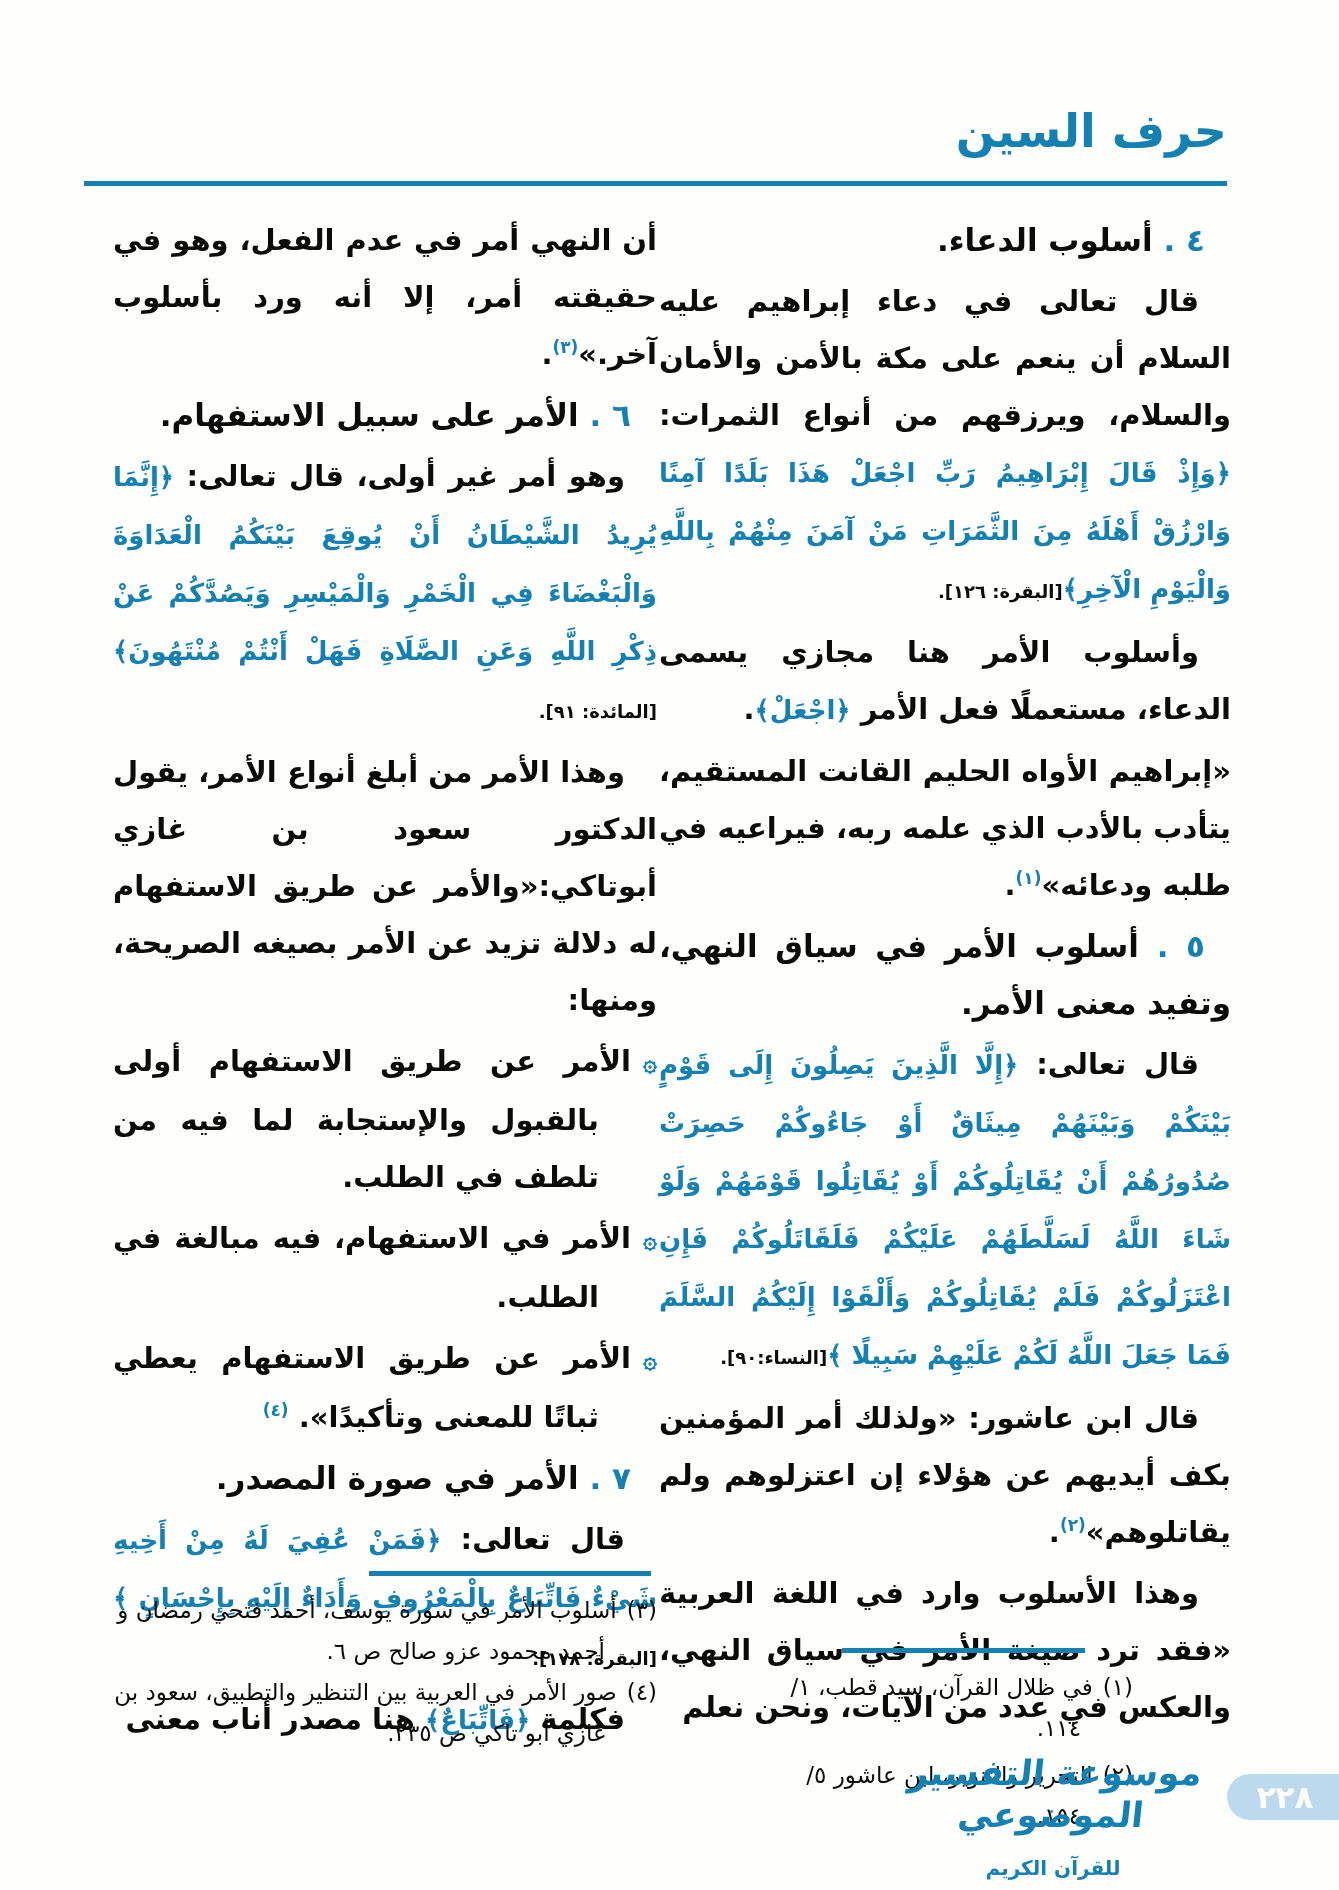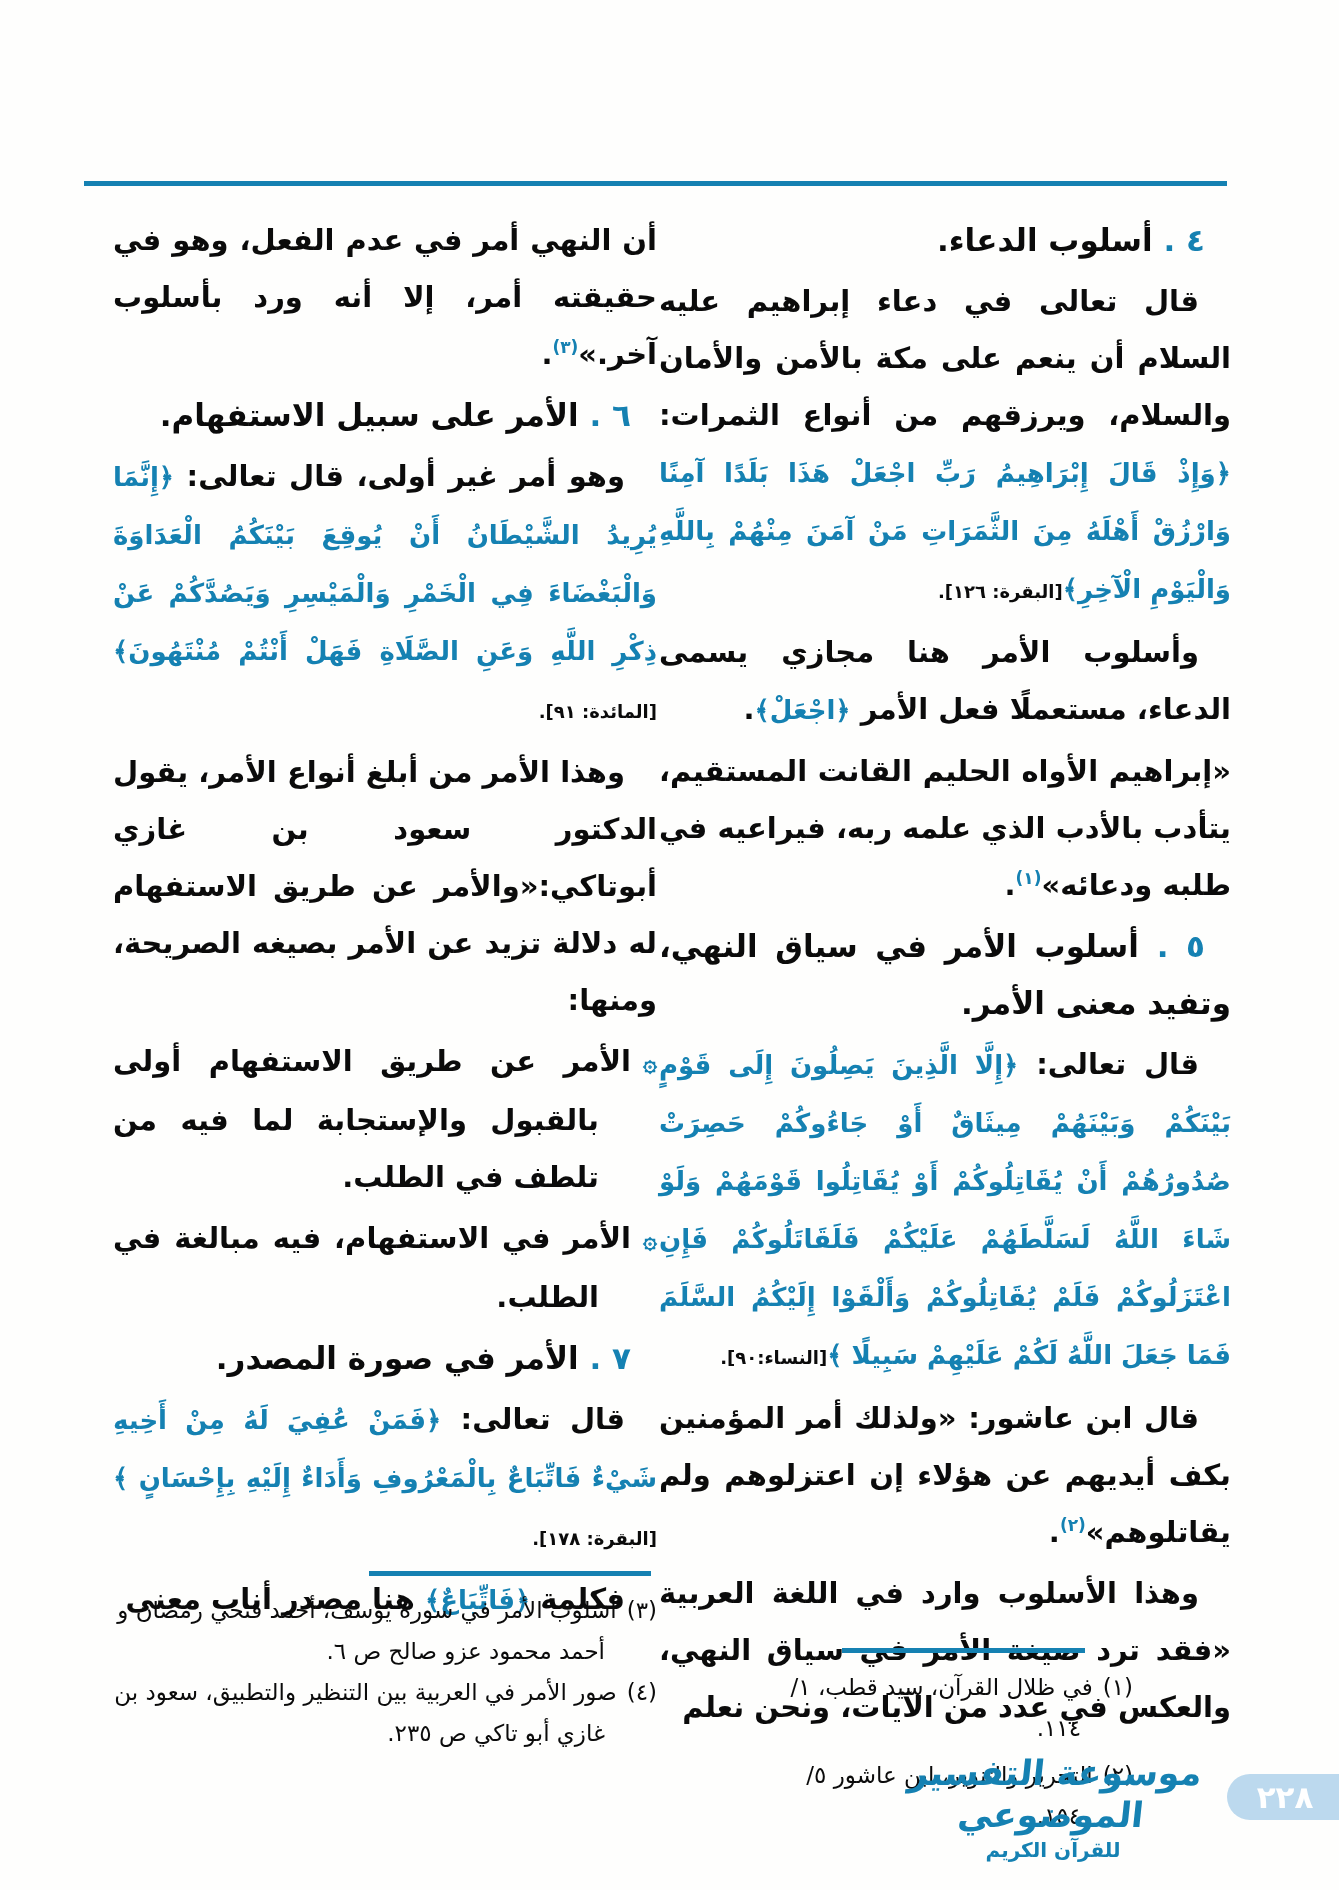--- a/index.html
+++ b/index.html
@@ -57,36 +57,37 @@
   .fn-left .fn-rule{width:282px;margin-right:6px;margin-bottom:14px;}
   .fn-right .fn-rule{width:243px;margin-right:146px;margin-bottom:14px;}
   .fn-item{padding-right:52px;text-indent:-52px;margin:0;}
   .fn-right .fn-item{margin-right:98px;margin-left:96px;margin-top:6px;}
   .fn-num{display:inline-block;text-indent:0;margin-left:10px;}
   .logo{
     position:absolute;top:1752px;right:136px;width:300px;
     text-align:center;color:var(--accent);line-height:1.2;
   }
   .logo-line1{font-size:35px;font-weight:bold;transform:skewX(-6deg);}
-  .logo-line2{font-size:20px;font-weight:bold;margin-top:2px;}
+  .logo-line2{font-size:20px;font-weight:bold;margin-top:20px;}
   .page-pill{
     position:absolute;top:1774px;right:0;width:112px;height:46px;
     background:var(--pill_bg);
     border-radius:29px 0 0 29px;
     color:var(--pill_text);
     font-size:31px;font-weight:bold;
     display:flex;align-items:center;justify-content:center;
     padding-left:4px;box-sizing:border-box;
   }
 </style>
 </head>
 <body>
 
 <div class="page">
 
+  <div class="header-title">حرف السين</div>
   <div class="header-rule"></div>
 
   <div class="col col-right">
     <p class="heading"><span class="sec-num">٤ .</span> <span>أسلوب الدعاء.</span></p>
 
     <p class="para"><span>قال تعالى في دعاء إبراهيم عليه السلام أن ينعم على مكة بالأمن والأمان والسلام، ويرزقهم من أنواع الثمرات: </span><span class="quran">﴿وَإِذْ قَالَ إِبْرَاهِيمُ رَبِّ اجْعَلْ هَذَا بَلَدًا آمِنًا وَارْزُقْ أَهْلَهُ مِنَ الثَّمَرَاتِ مَنْ آمَنَ مِنْهُمْ بِاللَّهِ وَالْيَوْمِ الْآخِرِ﴾</span><span class="ref">[البقرة: ١٢٦].</span></p>
 
     <p class="para"><span>وأسلوب الأمر هنا مجازي يسمى الدعاء، مستعملًا فعل الأمر </span><span class="quran">﴿اجْعَلْ﴾</span><span>.</span></p>
 
     <p class="para flush"><span>«إبراهيم الأواه الحليم القانت المستقيم، يتأدب بالأدب الذي علمه ربه، فيراعيه في طلبه ودعائه»</span><span class="fnmark">(١)</span><span>.</span></p>
@@ -106,20 +107,21 @@
     <p class="heading"><span class="sec-num">٦ .</span> <span>الأمر على سبيل الاستفهام.</span></p>
 
     <p class="para"><span>وهو أمر غير أولى، قال تعالى: </span><span class="quran">﴿إِنَّمَا يُرِيدُ الشَّيْطَانُ أَنْ يُوقِعَ بَيْنَكُمُ الْعَدَاوَةَ وَالْبَغْضَاءَ فِي الْخَمْرِ وَالْمَيْسِرِ وَيَصُدَّكُمْ عَنْ ذِكْرِ اللَّهِ وَعَنِ الصَّلَاةِ فَهَلْ أَنْتُمْ مُنْتَهُونَ﴾</span><span class="ref">[المائدة: ٩١].</span></p>
 
     <p class="para"><span>وهذا الأمر من أبلغ أنواع الأمر، يقول الدكتور سعود بن غازي أبوتاكي:«والأمر عن طريق الاستفهام له دلالة تزيد عن الأمر بصيغه الصريحة، ومنها:</span></p>
 
     <p class="bullet"><span class="glyph">۞</span><span>الأمر عن طريق الاستفهام أولى بالقبول والإستجابة لما فيه من تلطف في الطلب.</span></p>
 
     <p class="bullet"><span class="glyph">۞</span><span>الأمر في الاستفهام، فيه مبالغة في الطلب.</span></p>
 
+    <p class="bullet"><span class="glyph">۞</span><span>الأمر عن طريق الاستفهام يعطي ثباتًا للمعنى وتأكيدًا». </span><span class="fnmark">(٤)</span></p>
 
     <p class="heading"><span class="sec-num">٧ .</span> <span>الأمر في صورة المصدر.</span></p>
 
     <p class="para"><span>قال تعالى: </span><span class="quran">﴿فَمَنْ عُفِيَ لَهُ مِنْ أَخِيهِ شَيْءٌ فَاتِّبَاعٌ بِالْمَعْرُوفِ وَأَدَاءٌ إِلَيْهِ بِإِحْسَانٍ ﴾</span><span class="ref">[البقرة: ١٧٨].</span></p>
 
     <p class="para"><span>فكلمة </span><span class="quran">﴿فَاتِّبَاعٌ﴾</span><span> هنا مصدر أناب معنى</span></p>
   </div>
 
   <div class="footnotes fn-left">
     <div class="fn-rule"></div>

